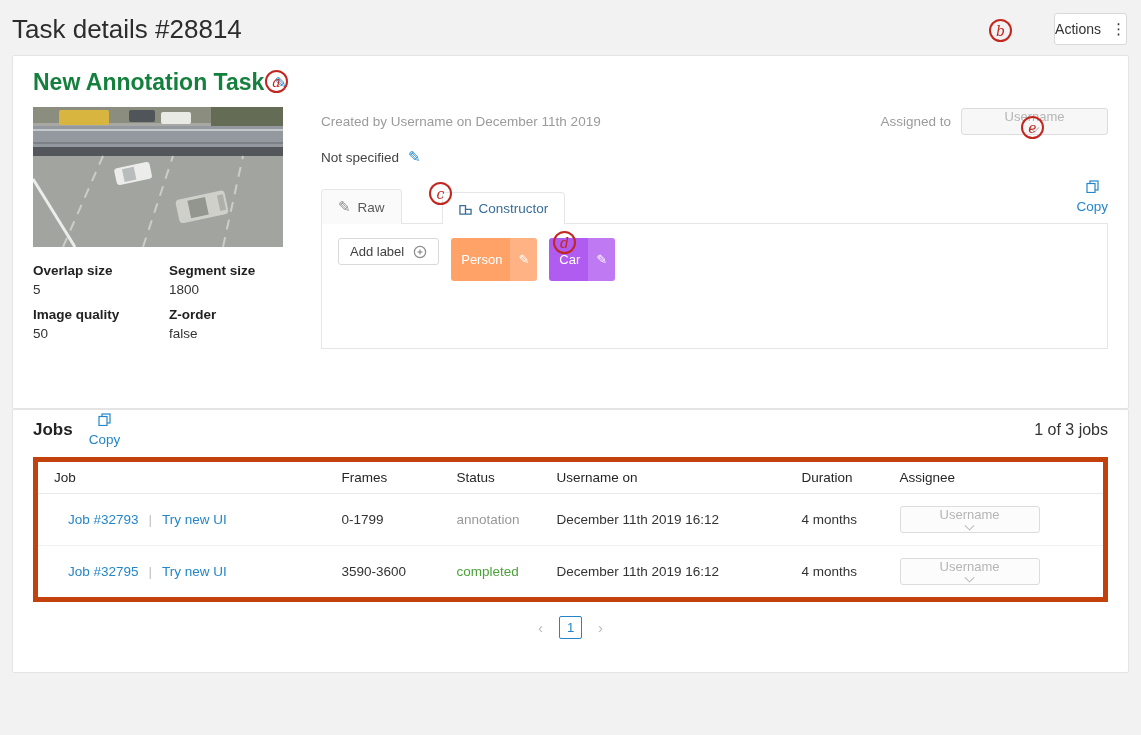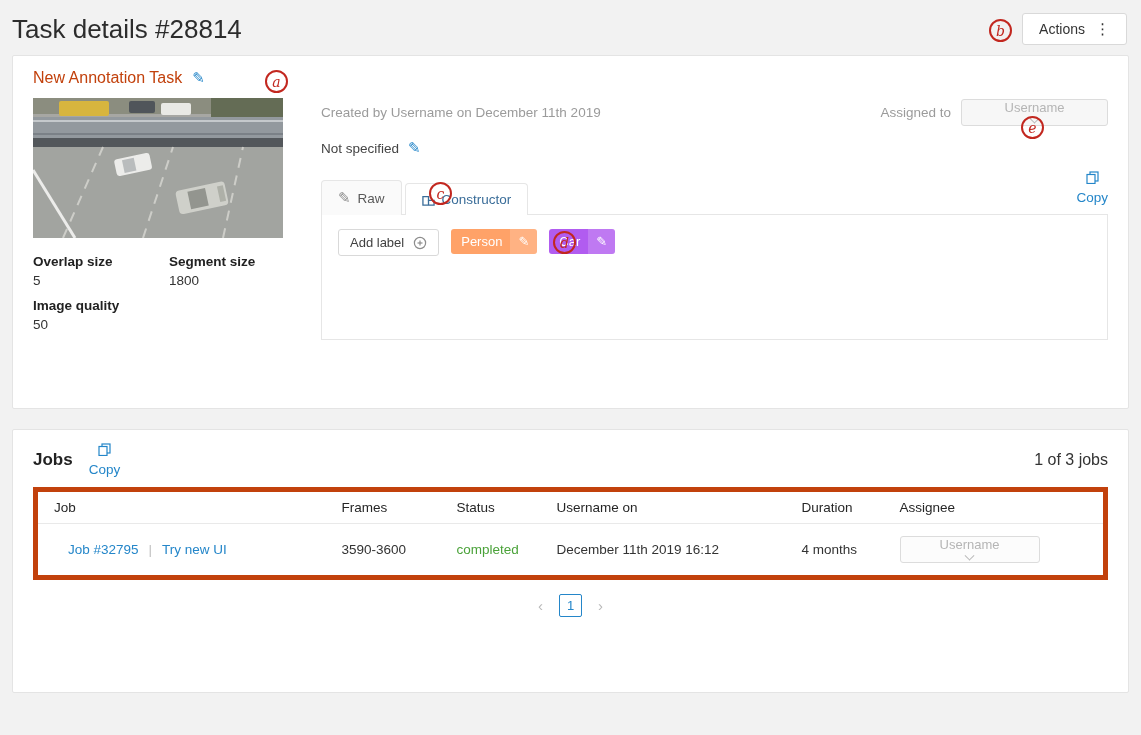--- a/index.html
+++ b/index.html
@@ -13,33 +13,33 @@
   }
   
   .topbar {
     display: flex; justify-content: space-between; align-items: center;
     padding: 13px 14px 10px 12px;
   }
   .page-title { font-size: 26px; font-weight: 400; color: #2c2c2c; }
   .actions-btn {
     display: flex; align-items: center; gap: 10px;
     background: #fff; border: 1px solid #d9d9d9; border-radius: 3px;
-    padding: 6px 16px; font-size: 14px; color: #333;
+    padding: 6px 0; font-size: 14px; color: #333;
     font-family: "Liberation Sans", sans-serif; cursor: pointer; text-align: center;
   }
   .more-glyph { font-size: 15px; color: #333; }
   
   .card {
     background: #fff; border: 1px solid #e4e4e4; border-radius: 2px;
     margin: 0 12px;
   }
   .main-card { padding: 13px 20px 20px; min-height: 354px; }
   
   .task-name-row { display: flex; align-items: center; gap: 10px; }
-  .task-name { font-size: 16px; font-weight: 400; color: #c2410c; }
+  .task-name { font-size: 23px; font-weight: 700; color: #15803d; }
   .edit-icon { color: #2486c9; font-size: 15px; cursor: pointer; }
   
   .task-body { display: flex; gap: 38px; margin-top: 11px; }
   .left-col { width: 250px; flex: 0 0 250px; }
   .thumb { width: 250px; height: 140px; overflow: hidden; background: #a7a7a3; }
   .params {
     margin-top: 16px; display: grid;
     grid-template-columns: 136px 1fr; row-gap: 10px;
     font-size: 13.5px;
   }
@@ -68,49 +68,49 @@
   .it-value-row { margin-top: 6px; color: #444; display: flex; align-items: center; gap: 9px; }
   
   .tabs-row { margin-top: 14px; display: flex; align-items: flex-end; position: relative; z-index: 2; }
   .tab {
     display: flex; align-items: center; gap: 7px;
     padding: 8px 16px; font-size: 13.5px; color: #595959;
     background: #fafafa; border: 1px solid #e6e6e6; border-bottom: none;
     border-radius: 4px 4px 0 0; margin-right: 3px; margin-bottom: -1px;
     cursor: pointer;
   }
-  .tab.active { background: #fff; color: #3a6d99; }
+  .tab.active { background: #fff; color: #3a6d99; margin-left: 37px; }
   .tab .edit-icon { color: #8c8c8c; }
   .copy-link {
     margin-left: auto; margin-bottom: 9px;
     display: flex; align-items: center; gap: 6px;
     color: #2486c9; font-size: 13.5px; cursor: pointer; text-decoration: none; flex-direction: column;
   }
   .labels-panel {
     border: 1px solid #e6e6e6; background: #fff;
     min-height: 126px; padding: 14px 16px;
     display: flex; align-items: flex-start; gap: 12px;
     position: relative; z-index: 1;
   }
   .add-label-btn {
     display: flex; align-items: center; gap: 9px;
     border: 1px solid #d9d9d9; border-radius: 3px; background: #fff;
     padding: 0 11px; height: 27px; font-size: 13px; color: #404040; cursor: pointer;
   }
   .tag {
     display: flex; align-items: stretch; border-radius: 3px;
-    color: #fff; font-size: 13px; height: 25px; overflow: hidden; cursor: pointer;
+    color: #fff; font-size: 13px; height: 43px; overflow: hidden; cursor: pointer;
   }
   .tag-text { display: flex; align-items: center; padding: 0 8px 0 10px; }
   .tag-edit {
     display: flex; align-items: center; padding: 0 8px;
     background: rgba(255,255,255,0.18); font-size: 13px;
   }
   
-  .jobs-card { margin-top: 20px; padding: 13px 20px 16px; min-height: 264px; }
+  .jobs-card { padding: 3px 20px 16px; min-height: 264px; }
   .jobs-header { display: flex; align-items: center; gap: 16px; }
   .jobs-title { font-size: 17px; font-weight: bold; color: #222; }
   .jobs-header .copy-link { margin: 0; }
   .jobs-count { margin-left: auto; font-size: 16px; color: #333; }
   table.jobs-table {
     width: 100%; margin-top: 10px; border-collapse: collapse;
     border: 5px solid #c2410c; font-size: 13.5px; table-layout: fixed;
   }
   .jobs-table th {
     text-align: left; font-weight: 400; color: #262626;
@@ -206,20 +206,24 @@
           <div class="p-value">5</div>
         </div>
         <div>
           <div class="p-label">Segment size</div>
           <div class="p-value">1800</div>
         </div>
         <div>
           <div class="p-label">Image quality</div>
           <div class="p-value">50</div>
         </div>
+        <div>
+          <div class="p-label">Z-order</div>
+          <div class="p-value">false</div>
+        </div>
       </div>
     </div>
 
     <div class="right-col">
       <div class="meta-row">
         <span>Created by Username on December 11th 2019</span>
         <div class="assigned">
           <span>Assigned to</span>
           <div class="ant-select">
             <span>Username</span>
@@ -306,20 +310,35 @@
         <th>Frames</th>
         <th>Status</th>
         <th>Username on</th>
         <th>Duration</th>
         <th>Assignee</th>
       </tr>
     </thead>
     <tbody>
       <tr>
         <td>
+          <a class="link">Job #32793</a><span class="sep">|</span><a class="link">Try new UI</a>
+        </td>
+        <td>0-1799</td>
+        <td><span style="color: rgb(153, 153, 153);">annotation</span></td>
+        <td>December 11th 2019 16:12</td>
+        <td>4 months</td>
+        <td>
+          <div class="ant-select table-select">
+            <span>Username</span>
+            <span class="chevron"></span>
+          </div>
+        </td>
+      </tr>
+      <tr>
+        <td>
           <a class="link">Job #32795</a><span class="sep">|</span><a class="link">Try new UI</a>
         </td>
         <td>3590-3600</td>
         <td><span style="color: rgb(74, 162, 57);">completed</span></td>
         <td>December 11th 2019 16:12</td>
         <td>4 months</td>
         <td>
           <div class="ant-select table-select">
             <span>Username</span>
             <span class="chevron"></span>

